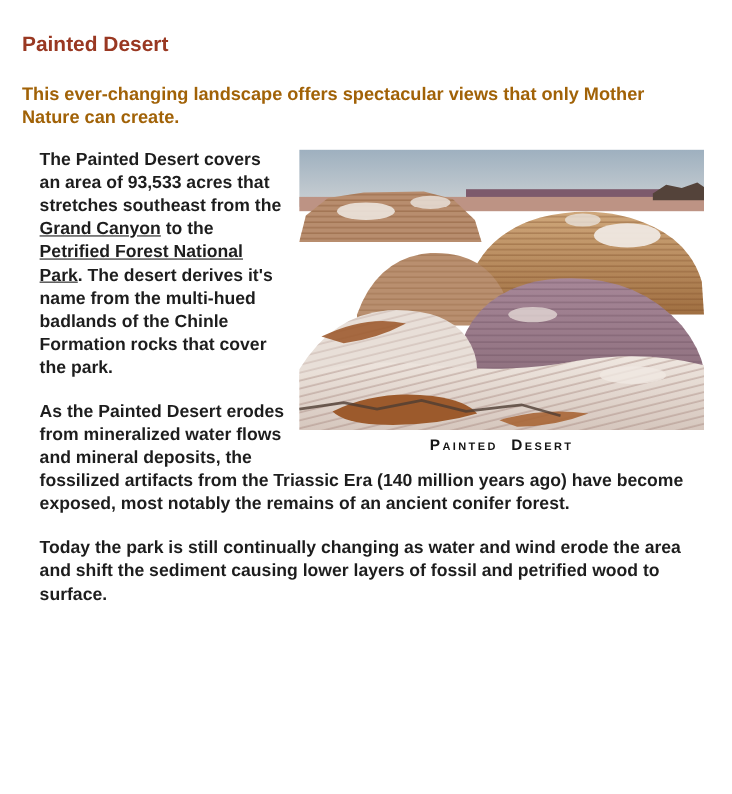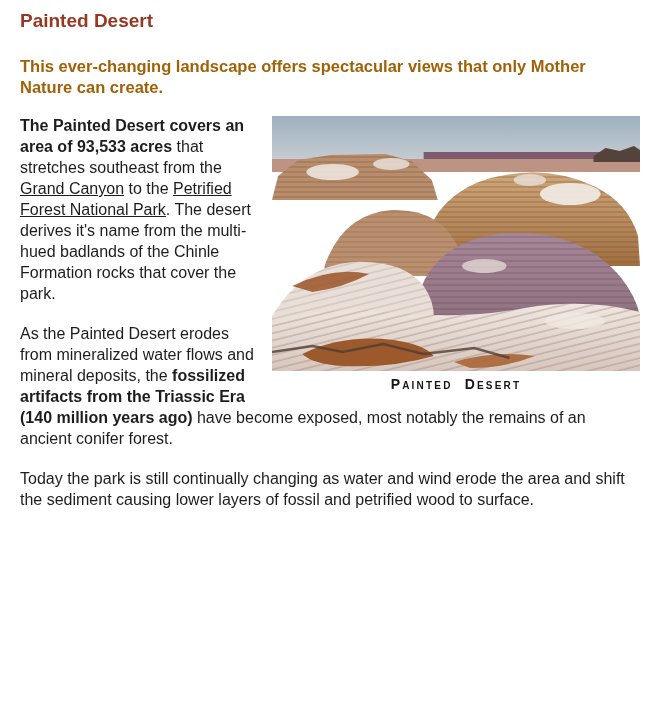--- a/index.html
+++ b/index.html
@@ -1,33 +1,33 @@
 <!DOCTYPE html>
 <html><head>
 <meta charset="utf-8">
 <style>
   html, body { margin: 0; padding: 0; background: #ffffff; }
   .page {
     width: 665px; height: 722px; box-sizing: border-box;
-    padding: 8px 25px 0 20px; overflow: hidden;
+    padding: 28px 25px 0 20px; overflow: hidden;
     font-family: "Liberation Sans", sans-serif;
     background: #ffffff;
   }
   .title {
     font-size: 19px; line-height: 22px; font-weight: bold;
     color: #993822; margin: 2px 0 0 0;
   }
   .subtitle {
     font-size: 16.5px; line-height: 21px; font-weight: bold;
     color: #a16207; margin: 24px 0 0 0;
   }
   .body-text {
     margin-top: 17px; font-size: 16px; line-height: 21px; color: #1d1d1d;
   }
-  .body-text p { margin: 0 0 19px 0; }
+  .body-text p { margin: 0 0 19px 16px; font-weight: bold; }
   .body-text a { color: inherit; text-decoration: underline; cursor: pointer; }
   figure.photo-fig {
     float: right; width: 368px; margin: 1px 0 2px 12px; padding: 0;
   }
   .photo-frame { width: 368px; height: 255px; display: block; }
   .photo-frame svg { display: block; width: 100%; height: 100%; }
   figcaption.photo-caption {
     text-align: center; font-weight: bold; font-variant: small-caps;
     letter-spacing: 2.2px; word-spacing: 6px; font-size: 14px;
     color: #151515; padding-top: 3px;

